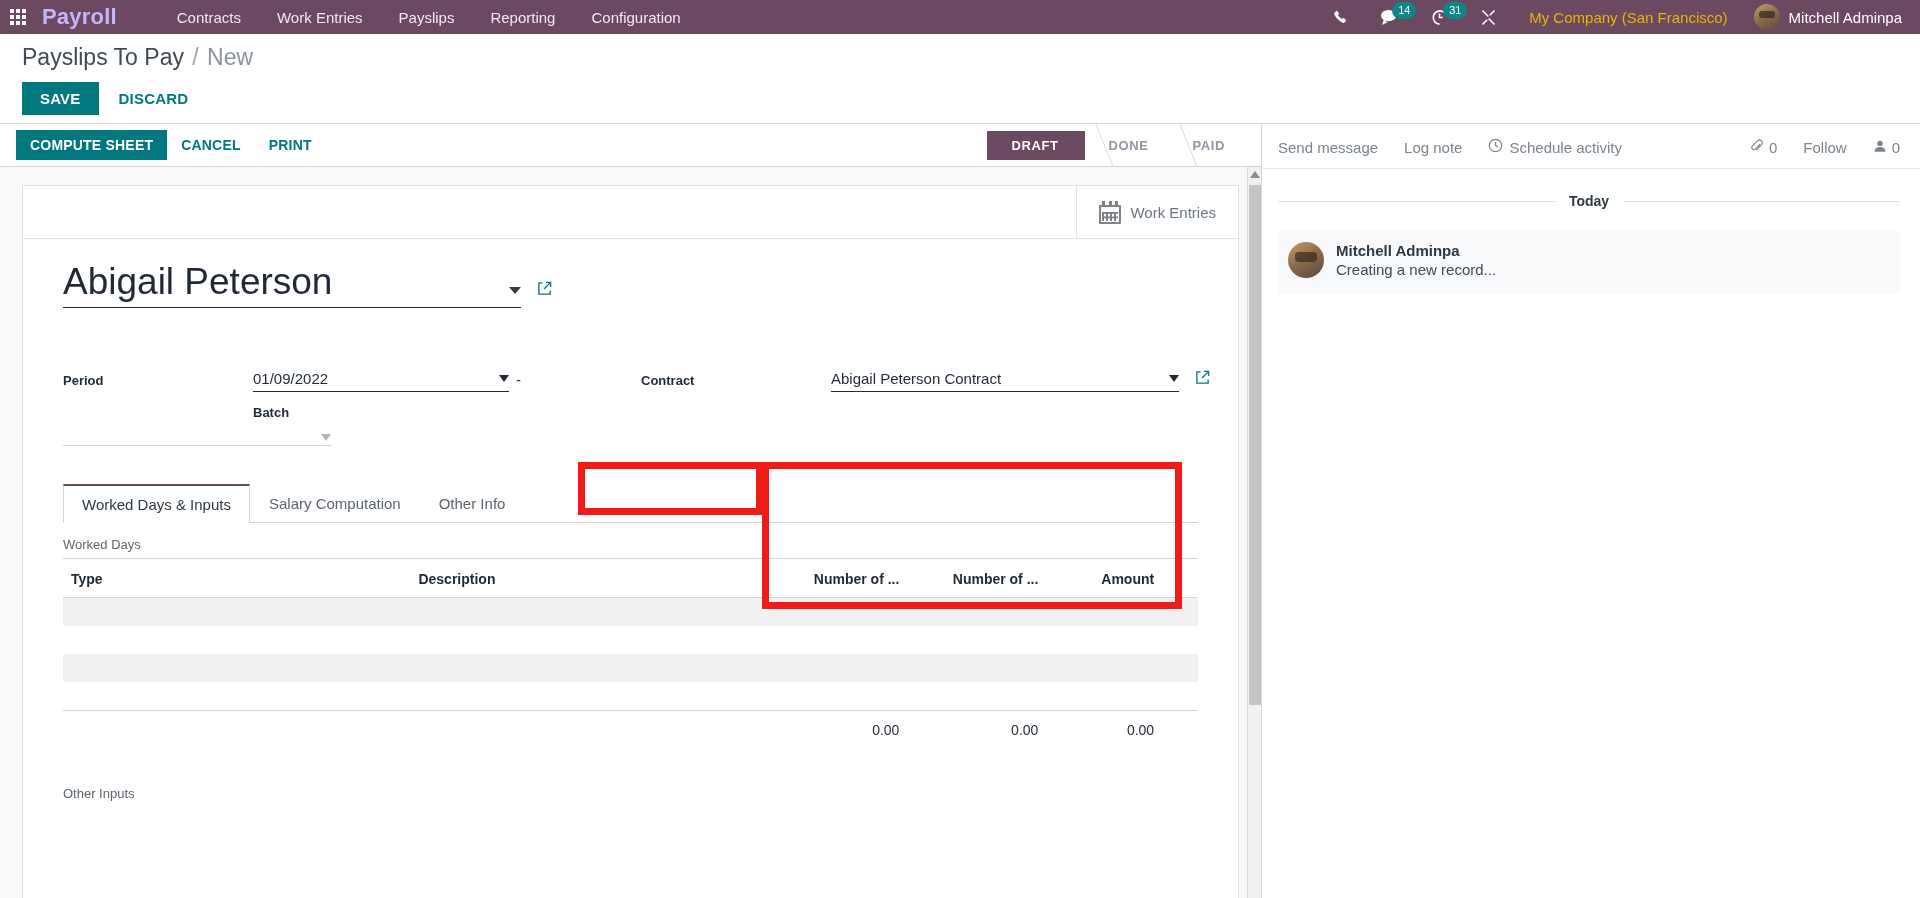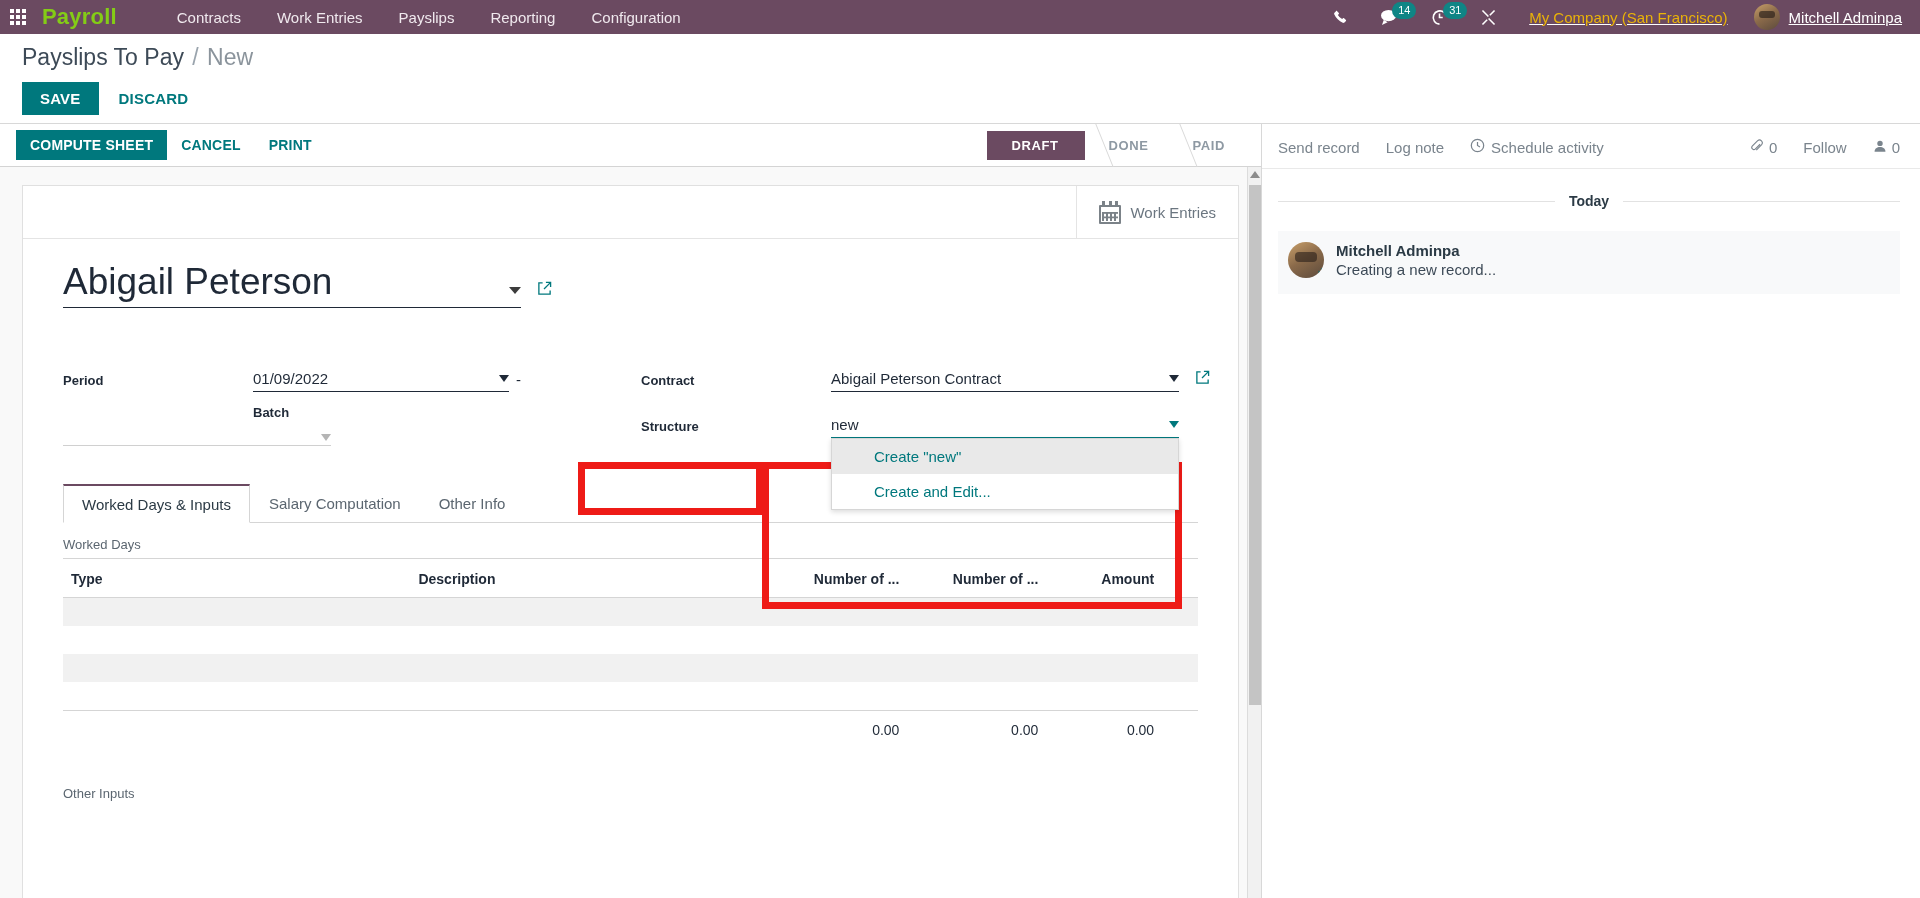--- a/index.html
+++ b/index.html
@@ -29,36 +29,35 @@
     margin-right: 16px;
     cursor: pointer;
   }
   .apps-grid i { display:block; width:4px; height:4px; background:#fff; }
   .brand {
     font-size: 22px;
     font-weight: bold;
     letter-spacing: .2px;
     margin-right: 42px;
     cursor: pointer;
-    color: #84cc16;
+    color: #c4b5fd;
   }
   .nav-menu { display: flex; align-items: center; gap: 0px; }
   .nav-item {
     font-size: 15px;
     padding: 6px 18px;
     color: #f0e9ee;
     cursor: pointer;
     white-space: nowrap;
   }
   .nav-right {
     margin-left: auto;
     display: flex;
     align-items: center;
     gap: 0;
-    text-decoration: underline;
   }
   .nav-icon {
     position: relative;
     padding: 4px 16px;
     cursor: pointer;
     display: flex;
     align-items: center;
     font-size: 16px;
     color: #fff;
   }
@@ -584,34 +583,20 @@
                   <span class="rc-ext">
                     <svg width="15" height="15" viewBox="0 0 16 16" fill="none" stroke="#00787d" stroke-width="1.4">
                       <path d="M6 2H2v12h12v-4"></path>
                         <path d="M9.5 1.5H14.5V6.5"></path>
                         <path d="M14 2 7.5 8.5"></path>
                     </svg>
                   </span>
                 </div>
               </div>
 
-              <div class="right-row" style="margin-top:14px;">
-                <div class="f-label">Structure</div>
-                <div class="f-val rc-wrap" style="position:relative;">
-                  <div class="f-input" style="width:348px;border-bottom-color:#00787d;">
-                    <span class="v">new</span>
-                    <span class="caret-sm teal"></span>
-                  </div>
-
-                  <div class="ac-dropdown" style="top:32px; left:0; width:348px;">
-                    <div class="ac-item hl">Create "new"</div>
-                    <div class="ac-item">Create and Edit...</div>
-                  </div>
-                </div>
-              </div>
             </div>
           </div>
 
           <div class="notebook">
             <div class="nb-tabs">
               <div class="nb-tab active">Worked Days &amp; Inputs</div>
               <div class="nb-tab">Salary Computation</div>
               <div class="nb-tab">Other Info</div>
             </div>
             <div class="nb-body">
@@ -662,21 +647,21 @@
     <div class="red-box" style="left:762px; top:338px; width:420px; height:147px;"></div>
 
     <div class="vscroll">
       <div class="arrow-up"></div>
       <div class="thumb"></div>
     </div>
   </div>
 
   <div class="chatter">
     <div class="chatter-top">
-      <span class="ch-action">Send record</span>
+      <span class="ch-action">Send message</span>
       <span class="ch-action">Log note</span>
       <span class="ch-action with-icon">
         <span>
           <svg width="15" height="15" viewBox="0 0 16 16" fill="none" stroke="#7a848d" stroke-width="1.3">
             <circle cx="8" cy="8" r="6.6"></circle>
               <path d="M8 4.3V8l2.6 1.6"></path>
           </svg>
         </span>
         <span>Schedule activity</span>
       </span>

